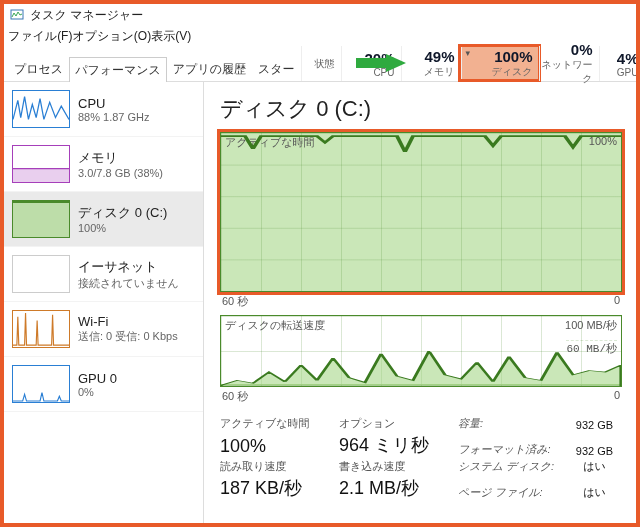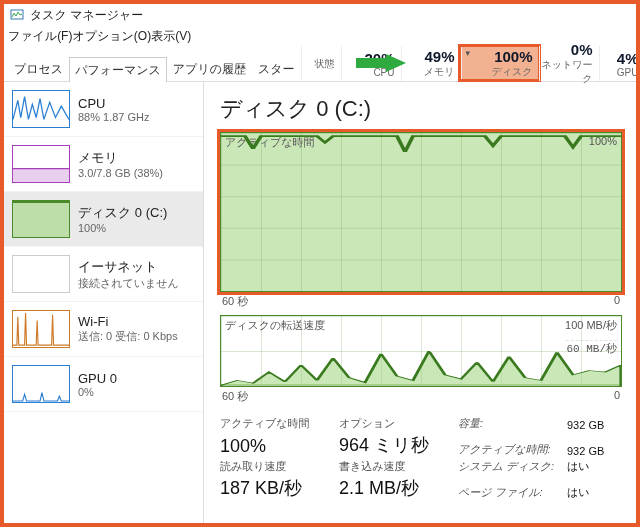--- a/index.html
+++ b/index.html
@@ -173,21 +173,21 @@
     display:grid;
     grid-template-columns: 115px 115px auto 55px;
     column-gap: 4px;
     row-gap: 2px;
     margin-top: 6px;
     align-items: end;
   }
   .stat-h { font-size: 11px; color:#555;}
   .stat-v { font-size: 18px; color:#111; }
   .kv-l { font-size:11px; color:#555; text-align:left;font-style:italic;}
-  .kv-v { font-size:11px; color:#111; text-align:left;}
+  .kv-v { font-size:11px; color:#111; text-align:center;}
 </style>
 </head>
 <body>
 
 <div class="window">
 
   <div class="titlebar">
     <span class="icon">
       <svg width="14" height="14" viewBox="0 0 14 14">
           <rect x="1" y="3" width="12" height="9" fill="#fff" stroke="#3a78b5"></rect>
@@ -355,21 +355,21 @@
       </div>
 
       <div class="stats">
         <div class="stat-h">アクティブな時間</div>
         <div class="stat-h">オプション</div>
         <div class="kv-l">容量:</div>
         <div class="kv-v">932 GB</div>
 
         <div class="stat-v">100%</div>
         <div class="stat-v">964 ミリ秒</div>
-        <div class="kv-l">アクティブな時間:</div>
+        <div class="kv-l">フォーマット済み:</div>
         <div class="kv-v">932 GB</div>
 
         <div class="stat-h">読み取り速度</div>
         <div class="stat-h">書き込み速度</div>
         <div class="kv-l">システム ディスク:</div>
         <div class="kv-v">はい</div>
 
         <div class="stat-v">187 KB/秒</div>
         <div class="stat-v">2.1 MB/秒</div>
         <div class="kv-l">ページ ファイル:</div>

